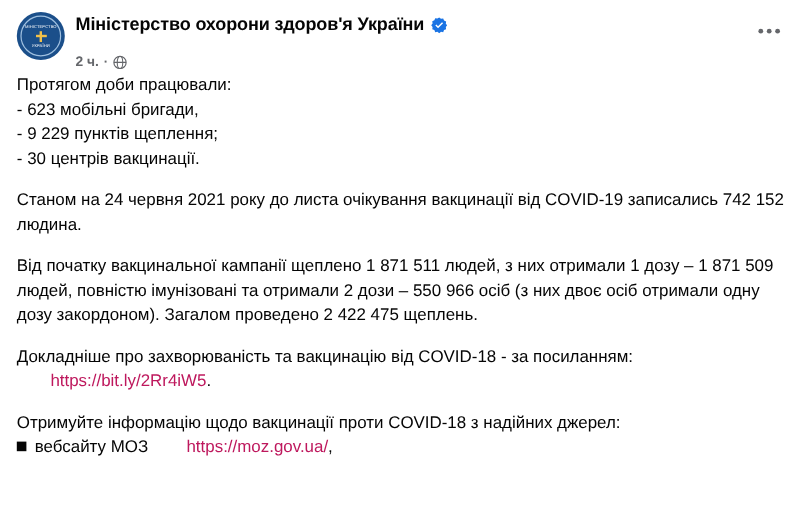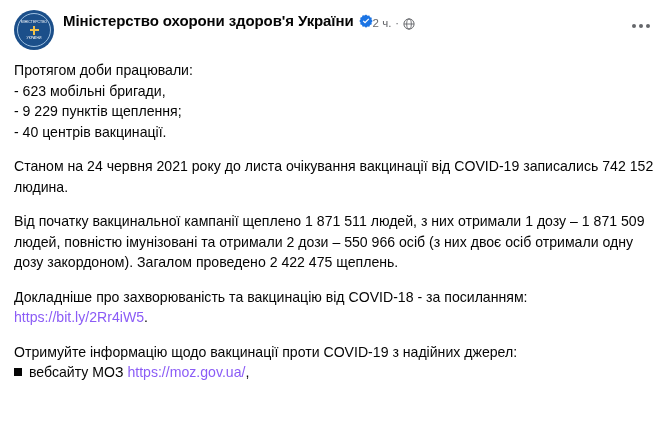--- a/index.html
+++ b/index.html
@@ -70,21 +70,21 @@
     background: #f2c14a;
   }
   .avatar-cross:before {
     left: 3.4px; top: 0; width: 2.2px; height: 9px;
   }
   .avatar-cross:after {
     top: 3.4px; left: 0; height: 2.2px; width: 9px;
   }
   .header-text {
     display: flex;
-    flex-direction: row;
+    flex-direction: column;
     justify-content: center;
     padding-top: 1px;
   }
   .name-row {
     display: flex;
     align-items: center;
   }
   .page-name {
     font-size: 15px;
     font-weight: bold;
@@ -93,25 +93,26 @@
     letter-spacing: -0.1px;
   }
   .verified {
     width: 14px;
     height: 14px;
     margin-left: 5px;
     flex: 0 0 14px;
   }
   .meta-row {
     display: flex;
-    align-items: flex-end;
-    margin-top: 0;
+    align-items: flex-start;
+    margin-top: 16px;
     color: #65676b;
     font-size: 11.5px;
     line-height: 13px;
+    font-weight: bold;
   }
   .meta-dot {
     margin: 0 4px;
     font-size: 11px;
     color: #65676b;
   }
   .globe-icon {
     width: 12px;
     height: 12px;
     display: inline-block;
@@ -143,23 +144,24 @@
     padding-top: 4px;
   }
   .para {
     margin: 0 0 14px 0;
     word-wrap: break-word;
   }
   .para.tight {
     margin-bottom: 0;
   }
   .link {
-    color: #8b5cf6;
+    color: #be185d;
     text-decoration: none;
     cursor: pointer;
+    margin-left: 28px;
   }
   .bullet-sq {
     display: inline-block;
     width: 8px;
     height: 8px;
     background: #050505;
     margin-right: 7px;
     vertical-align: 1px;
   }
 </style>
@@ -207,30 +209,30 @@
       <span></span>
     </div>
   </div>
 
   <div class="post-body">
 
 
     <p class="para tight">Протягом доби працювали:</p>
     <p class="para tight">- 623 мобільні бригади,</p>
     <p class="para tight">- 9 229 пунктів щеплення;</p>
-    <p class="para">- 40 центрів вакцинації.</p>
+    <p class="para">- 30 центрів вакцинації.</p>
 
     <p class="para">Станом на 24 червня 2021 року до листа очікування вакцинації від COVID-19 записались 742 152 людина.</p>
 
     <p class="para">Від початку вакцинальної кампанії щеплено 1 871 511 людей, з них отримали 1 дозу – 1 871 509 людей, повністю імунізовані та отримали 2 дози – 550 966 осіб (з них двоє осіб отримали одну дозу закордоном). Загалом проведено 2 422 475 щеплень.</p>
 
     <p class="para">
       <span>Докладніше про захворюваність та вакцинацію від COVID-18 - за посиланням:</span><br>
       <a class="link" href="#">https://bit.ly/2Rr4iW5</a><span>.</span>
     </p>
 
-    <p class="para tight">Отримуйте інформацію щодо вакцинації проти COVID-19 з надійних джерел:</p>
+    <p class="para tight">Отримуйте інформацію щодо вакцинації проти COVID-18 з надійних джерел:</p>
     <p class="para tight">
       <span class="bullet-sq"></span><span>вебсайту МОЗ </span><a class="link" href="#">https://moz.gov.ua/</a><span>,</span>
     </p>
 
   </div>
 </div>
 
 </body></html>

